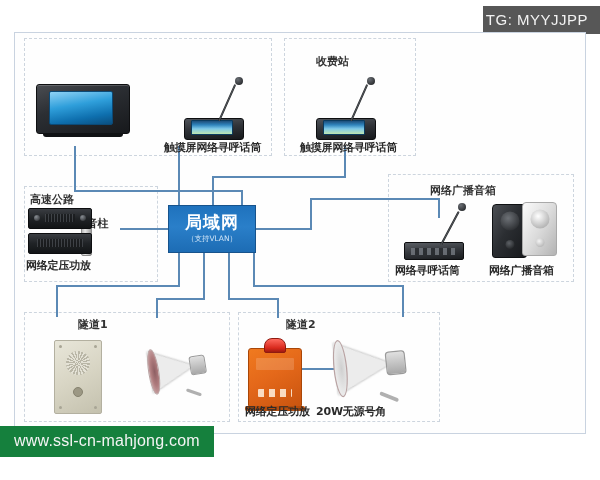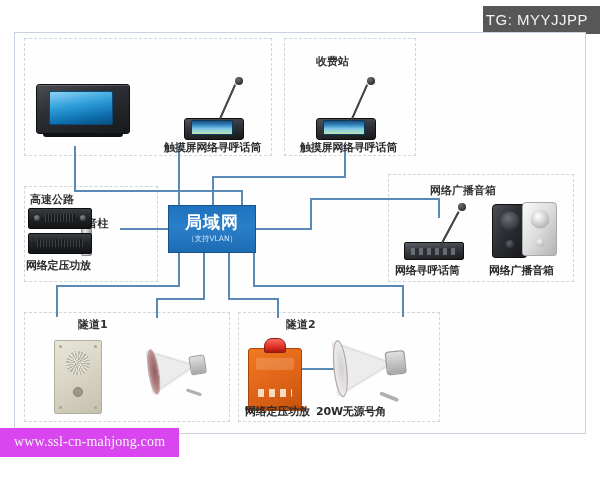--- a/index.html
+++ b/index.html
@@ -14,24 +14,24 @@
   
   .tg-badge{
     position:absolute;right:0;top:6px;
     background:#575757;color:#f2f2f2;
     font-size:15px;letter-spacing:.5px;
     padding:5px 12px 6px 3px;
     font-family:"Liberation Sans",sans-serif;
   }
   .url-badge{
     position:absolute;left:0;bottom:23px;
-    background:#d946ef;color:#f4f4f4;
-    font-size:14px;letter-spacing:.2px;
+    background:#15803d;color:#f4f4f4;
+    font-size:16px;letter-spacing:.2px;
     padding:6px 14px 7px 14px;
-    font-family:Liberation Serif, serif;
+    font-family:Liberation Sans, sans-serif;
   }
 
   
   .frame{
     position:absolute;left:14px;top:32px;
     width:572px;height:402px;
     border:1px solid #c9d3e0;
     background:#fefefe;
     box-sizing:border-box;
   }

